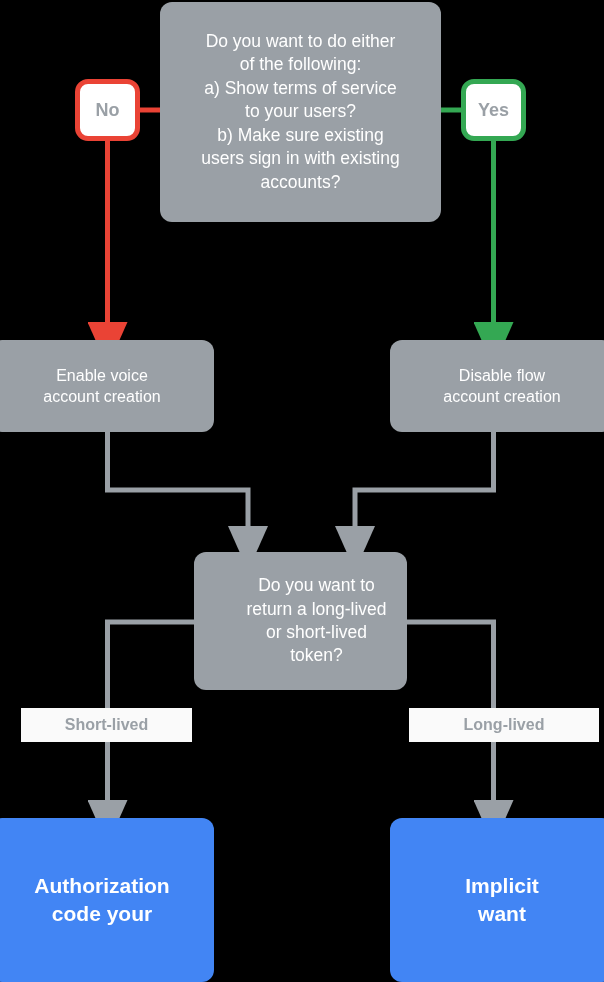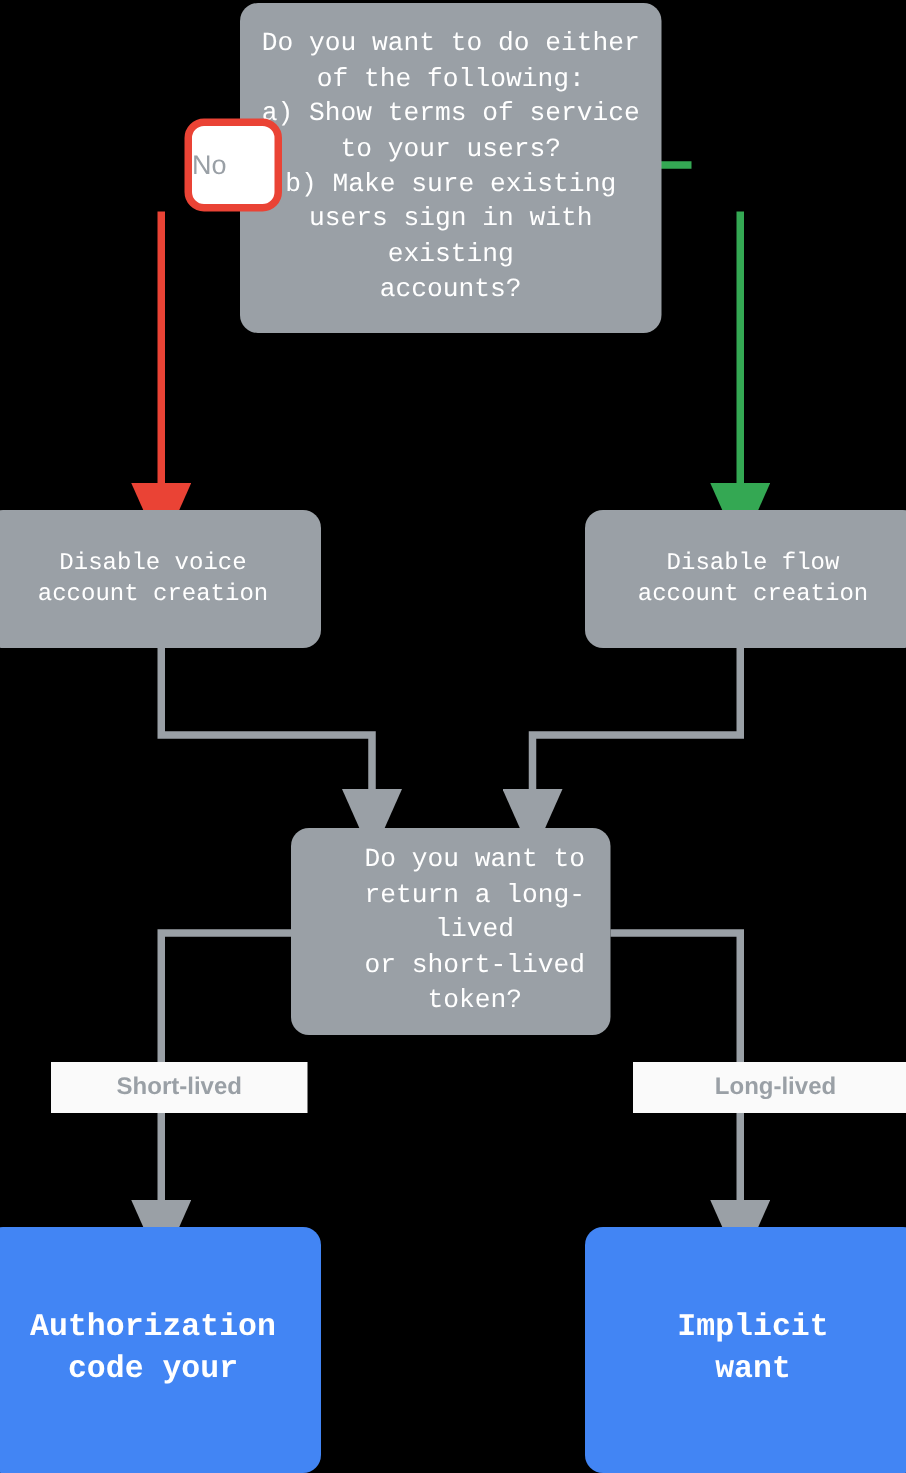--- a/index.html
+++ b/index.html
@@ -42,42 +42,41 @@
   }
   .node-blue {
     background: #4285f4;
     border-radius: 12px;
     color: #ffffff;
     font-weight: bold;
   }
   .node-text {
     white-space: pre-line;
     line-height: 1.34;
-    font-family: Liberation Mono, monospace;
   }
   
   #node-top {
     left: 160px;
     top: 2px;
     width: 281px;
     height: 220px;
     font-size: 17.5px;
   }
   
   .badge {
     position: absolute;
     box-sizing: border-box;
     display: flex;
     align-items: center;
+    justify-content: center;
     background: #ffffff;
     border-radius: 13px;
     font-size: 18px;
-    font-weight: normal;
+    font-weight: bold;
     color: #9aa0a6;
-    margin-left: 48px;
   }
   #badge-no {
     left: 75px;
     top: 79px;
     width: 65px;
     height: 62px;
     border: 5px solid #ea4335;
   }
   #badge-yes {
     left: 461px;
@@ -115,21 +114,20 @@
     position: absolute;
     box-sizing: border-box;
     display: flex;
     align-items: center;
     justify-content: center;
     background: #fafafa;
     color: #9aa0a6;
     font-size: 16px;
     font-weight: bold;
     height: 34px;
-    margin-left: 13px;
   }
   #label-short {
     left: 21px;
     top: 708px;
     width: 171px;
   }
   #label-long {
     left: 409px;
     top: 708px;
     width: 190px;
@@ -192,23 +190,26 @@
 to your users?
 b) Make sure existing
 users sign in with existing
 accounts?</span>
   </div>
 
   <div class="badge" id="badge-no">
     <span>No</span>
   </div>
 
+  <div class="badge" id="badge-yes">
+    <span>Yes</span>
+  </div>
 
   <div class="node node-gray" id="node-enable">
-    <span class="node-text">Disable voice
+    <span class="node-text">Enable voice
 account creation</span>
   </div>
 
   <div class="node node-gray" id="node-disable">
     <span class="node-text">Disable flow
 account creation</span>
   </div>
 
   <div class="node node-gray" id="node-token">
     <span class="node-text">Do you want to

